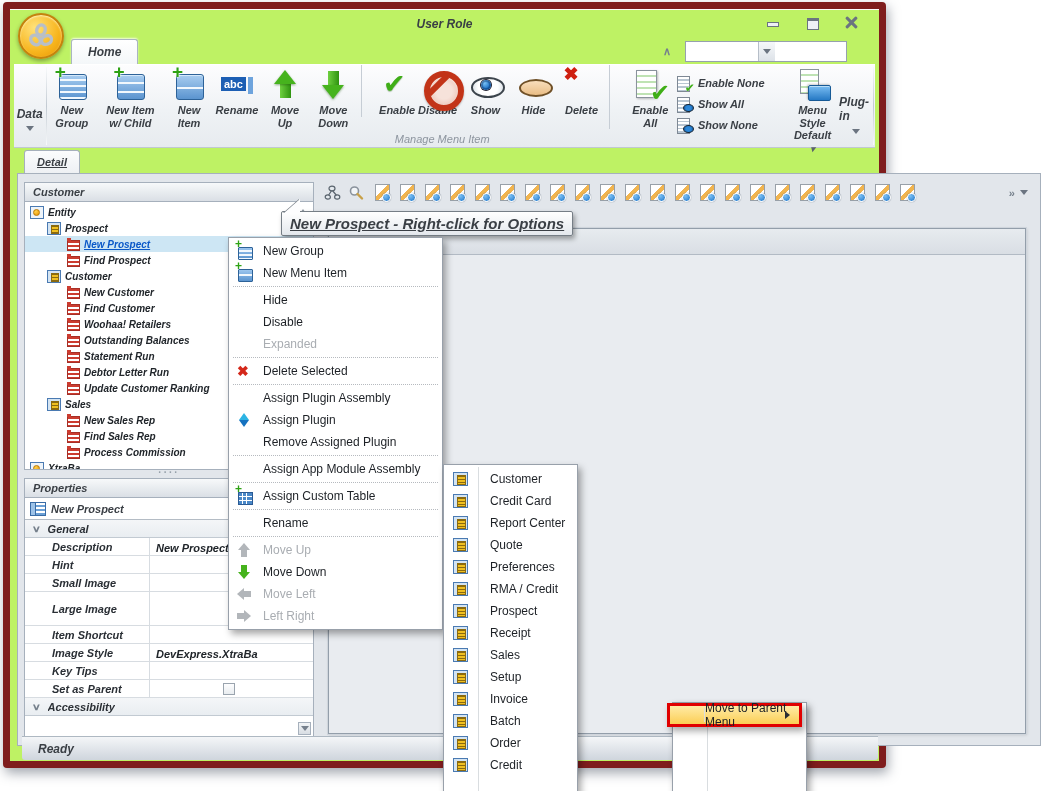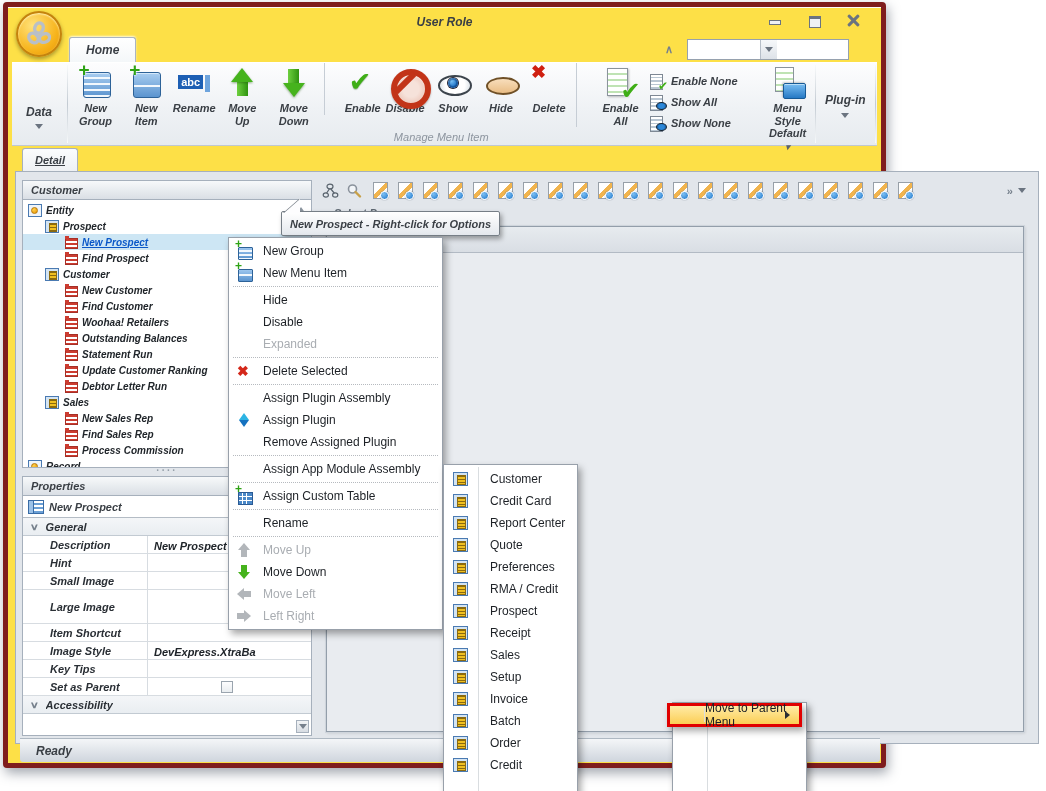--- a/index.html
+++ b/index.html
@@ -9,22 +9,22 @@
     background:#ffffff;
     position:relative;
     overflow:hidden;
     -webkit-font-smoothing:antialiased;
   }
   .lbl { font-style:italic; font-weight:bold; color:#3a3f45; }
 
   
   .window {
     position:absolute; left:3px; top:2px; width:883px; height:766px;
-    background:#fde047;
-    border:5px solid #7f1d1d; border-radius:4px;
+    background:#bef264;
+    border:7px solid #7f1d1d; border-radius:4px;
     box-shadow:2px 5px 12px rgba(70,80,95,.5), inset 0 1px 0 #fbfcfd;
   }
   .titlebar { position:absolute; left:0; top:0; right:0; height:28px; }
   .win-title { position:absolute; left:0; right:0; top:8px; text-align:center; font-size:12px; }
   .winbtns { position:absolute; right:18px; top:7px; display:flex; gap:24px; }
   .wbtn { width:16px; height:14px; position:relative; cursor:default; }
   .wbtn-min::after { content:""; position:absolute; left:2px; top:6px; width:10px; height:3px; border:1px solid #6b7480; background:#eef1f4; }
   .wbtn-restore::after { content:""; position:absolute; left:2px; top:2px; width:10px; height:10px; border:1px solid #6b7480; background:#eef1f4; box-shadow:inset 0 2px 0 #6b7480; }
   .wbtn-close::before, .wbtn-close::after { content:""; position:absolute; left:-1px; top:5px; width:15px; height:3px; background:#6b7480; border-radius:1px; }
   .wbtn-close::before { transform:rotate(45deg); }
@@ -254,21 +254,21 @@
   }
   .statusbar .lbl { font-size:12px; }
 
   
   .tooltip {
     position:absolute; left:281px; top:211px; height:25px; z-index:40;
     background:linear-gradient(#ffffff,#e4e8ed); border:1px solid #767e86; border-radius:2px;
     box-shadow:2px 3px 5px rgba(0,0,0,.35);
     display:flex; align-items:center; padding:0 8px; white-space:nowrap;
   }
-  .tooltip .lbl { font-size:11px; }
+  .tooltip .lbl { font-size:15px;text-decoration:underline; }
   .tooltip .tail { position:absolute; left:2px; top:-13px; width:0; height:0;
     border-bottom:14px solid #fdfdfe; border-left:16px solid transparent;
     filter:drop-shadow(-1px 0 0 #767e86); }
 
   
   .ctxmenu {
     position:absolute; left:228px; top:237px; width:215px; z-index:50;
     background:#fff; border:1px solid #98a0aa; box-shadow:3px 4px 7px rgba(0,0,0,.35);
     padding:2px 0;
   }
@@ -372,20 +372,24 @@
     </div>
     <div class="rdivider"></div>
 
     <div class="rgroup manage-group">
       <div style="display:flex; align-items:flex-start;">
         <div class="bigbtn">
             <span class="bicon ic-new-group"></span>
             <span class="blabel">New Group</span>
           </div>
           <div class="bigbtn">
+            <span class="bicon ic-new-item-child"></span>
+            <span class="blabel">New Item w/ Child</span>
+          </div>
+          <div class="bigbtn">
             <span class="bicon ic-new-item"></span>
             <span class="blabel">New Item</span>
           </div>
           <div class="bigbtn">
             <span class="bicon ic-rename"></span>
             <span class="blabel">Rename</span>
           </div>
           <div class="bigbtn">
             <span class="bicon ic-move-up"></span>
             <span class="blabel">Move Up</span>
@@ -496,45 +500,45 @@
           <div class="trow lvl2">
             <span class="tico ic-leaf"></span>
             <span class="tlabel">Outstanding Balances</span>
           </div>
           <div class="trow lvl2">
             <span class="tico ic-leaf"></span>
             <span class="tlabel">Statement Run</span>
           </div>
           <div class="trow lvl2">
             <span class="tico ic-leaf"></span>
+            <span class="tlabel">Debtor Letter Run</span>
+          </div>
+          <div class="trow lvl2">
+            <span class="tico ic-leaf"></span>
             <span class="tlabel">Update Customer Ranking</span>
-          </div>
-          <div class="trow lvl2">
-            <span class="tico ic-leaf"></span>
-            <span class="tlabel">Debtor Letter Run</span>
           </div>
           <div class="trow lvl1">
             <span class="tico ic-group"></span>
             <span class="tlabel">Sales</span>
           </div>
           <div class="trow lvl2">
             <span class="tico ic-leaf"></span>
             <span class="tlabel">New Sales Rep</span>
           </div>
           <div class="trow lvl2">
             <span class="tico ic-leaf"></span>
             <span class="tlabel">Find Sales Rep</span>
           </div>
           <div class="trow lvl2">
             <span class="tico ic-leaf"></span>
             <span class="tlabel">Process Commission</span>
           </div>
           <div class="trow lvl0">
             <span class="tico ic-entity"></span>
-            <span class="tlabel">Record</span>
+            <span class="tlabel">XtraBa</span>
           </div>
         <div class="scroll-up"></div>
       </div>
     </div>
 
     <div class="splitter">
         <div class="dots">····</div>
       </div>
 
     <div class="propspanel">

